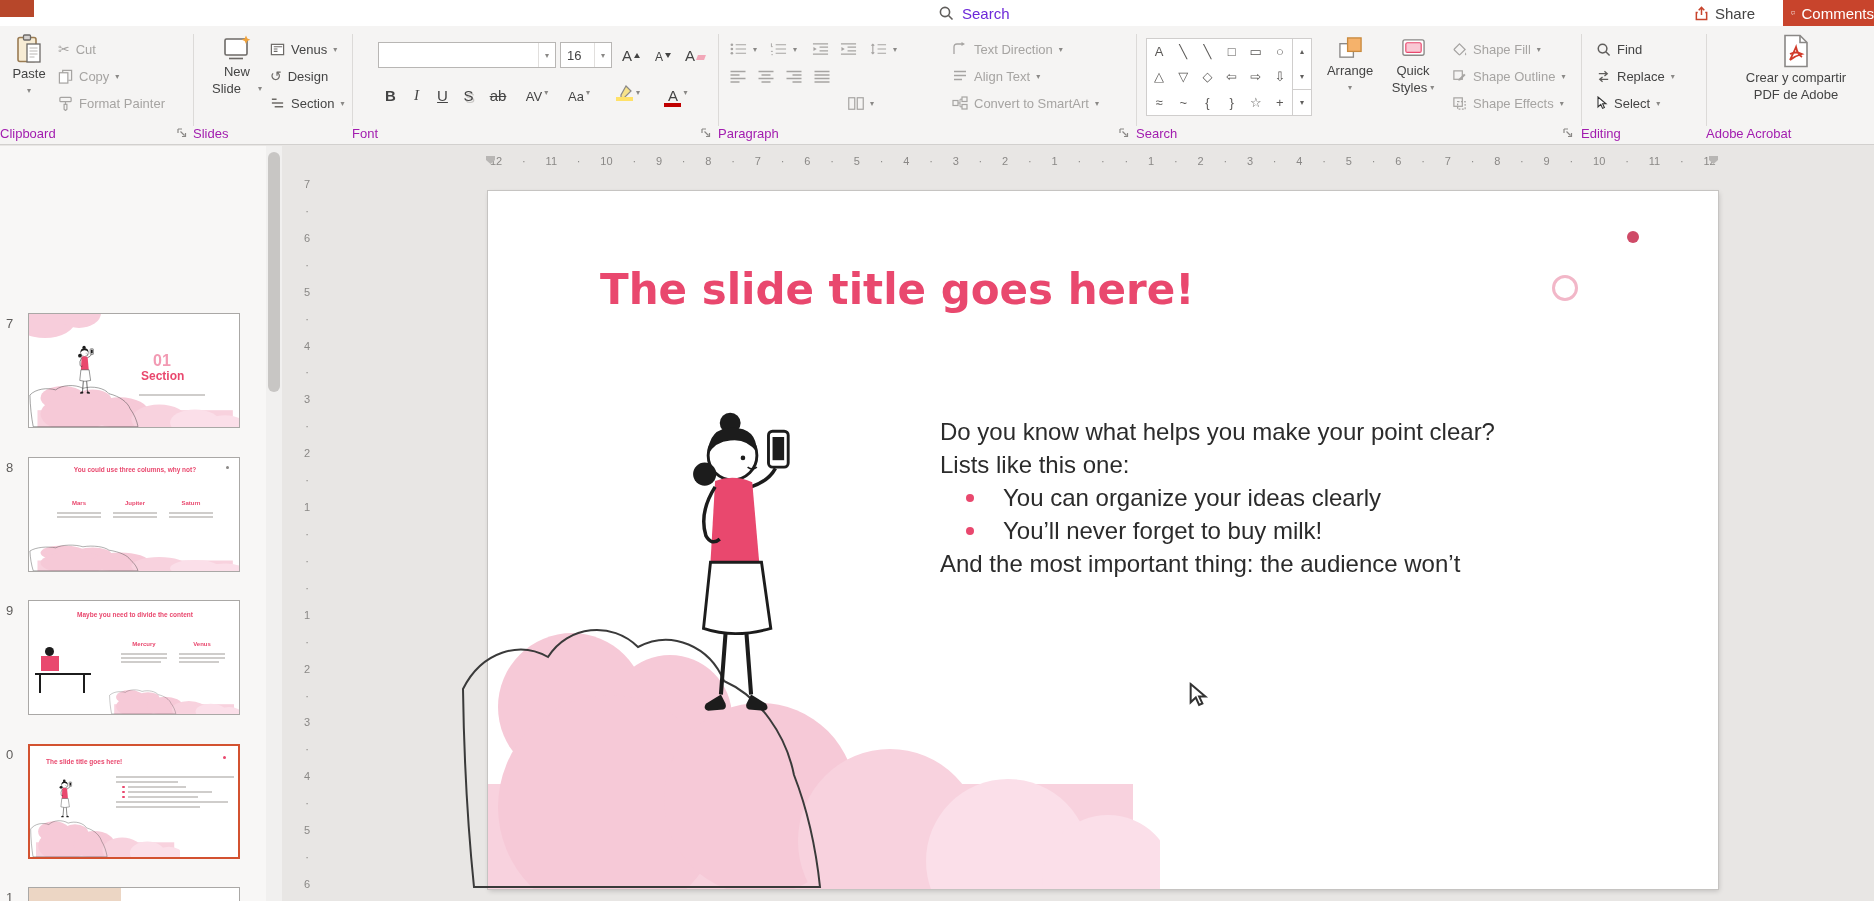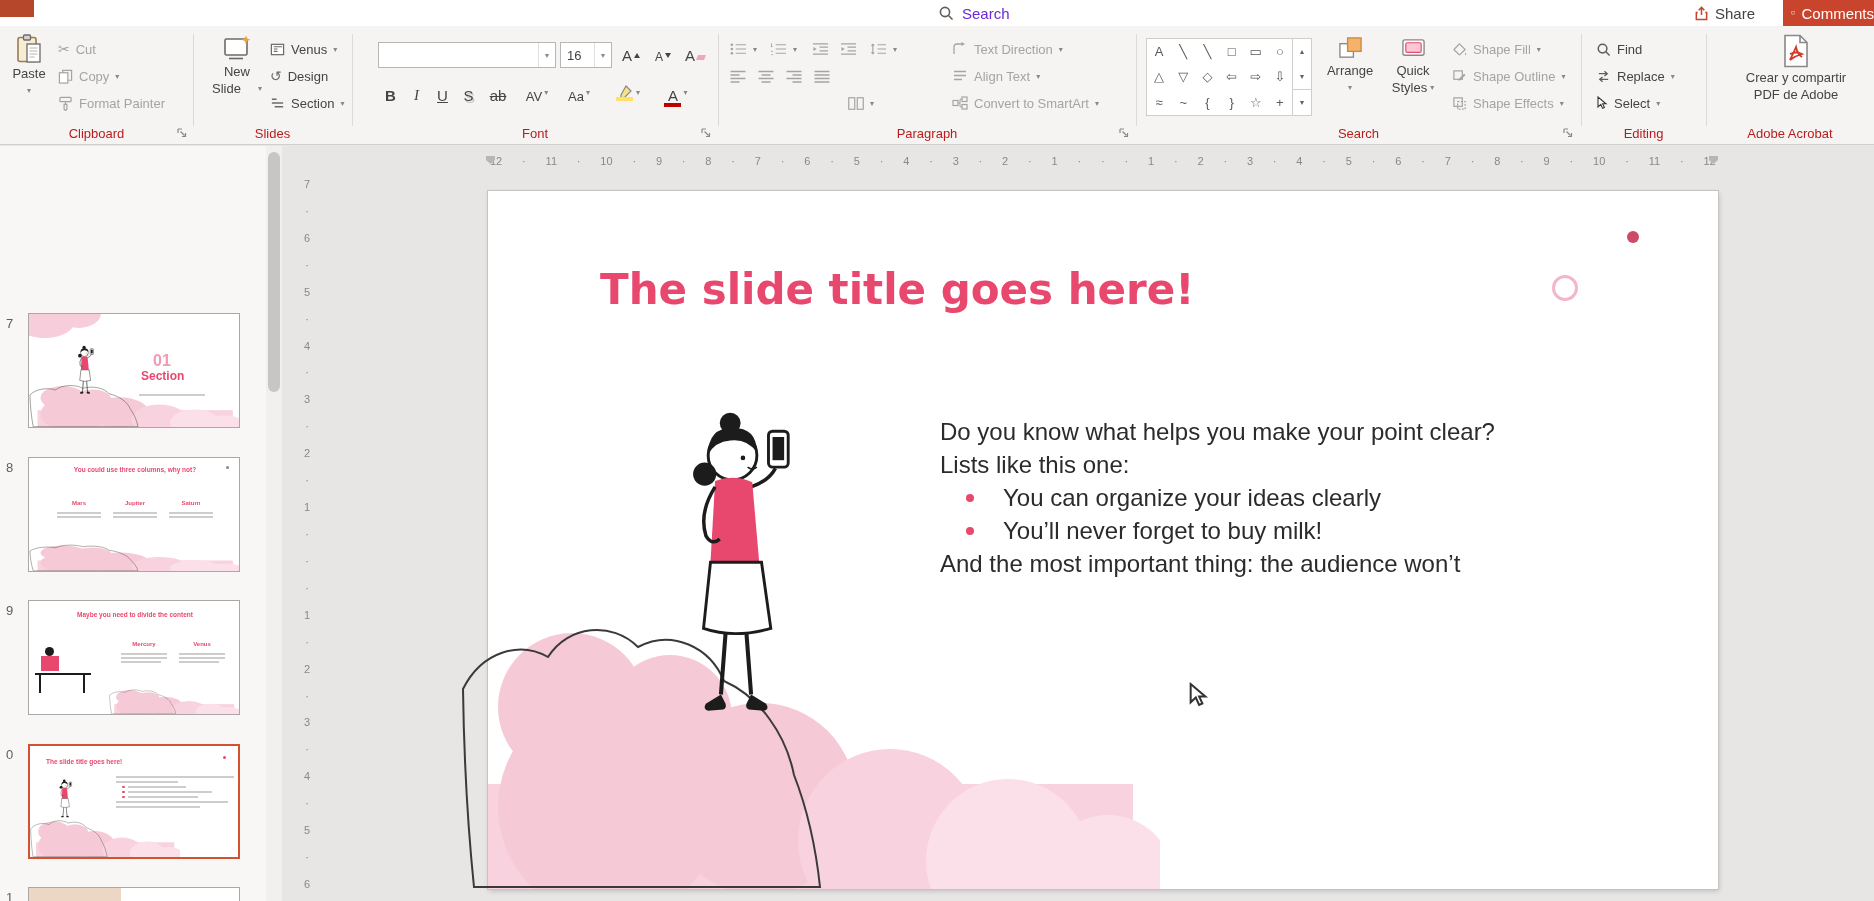--- a/index.html
+++ b/index.html
@@ -15,21 +15,21 @@
 .mtab{padding:0 13px;font-size:15px;color:#4a4a4a;display:flex;align-items:center;height:26px}
 .mtab.active{box-shadow:inset 0 -3px 0 #b7472a}
 #search-area{position:absolute;left:938px;top:0;height:26px;display:flex;align-items:center;gap:8px;color:#6d28d9;font-size:15px}
 #share-btn{position:absolute;left:1694px;top:0;height:26px;display:flex;align-items:center;gap:6px;font-size:15px;color:#444}
 #share-btn svg{color:#c8442c}
 #comments-btn{position:absolute;left:1783px;top:0;width:91px;height:26px;background:#c8442c;color:#fff;display:flex;align-items:center;gap:6px;padding-left:8px;font-size:15px;overflow:hidden;white-space:nowrap}
 
 
 #ribbon{position:absolute;left:0;top:26px;width:1874px;height:119px;background:#f5f4f3;border-bottom:1px solid #d2d0ce;z-index:5}
 .rsep{position:absolute;top:8px;height:92px;width:1px;background:#dcdad8}
-.glabel{position:absolute;bottom:3px;font-size:13px;color:#b91c1c;text-align:center}
+.glabel{position:absolute;bottom:3px;font-size:13px;color:#a21caf;text-align:left}
 .launcher{position:absolute;bottom:5px;width:12px;height:12px}
 .bigbtn{position:absolute;display:flex;flex-direction:column;align-items:center;gap:3px;font-size:13px;color:#444;text-align:center;line-height:14px}
 .sbtn{position:absolute;height:24px;display:flex;align-items:center;gap:6px;font-size:13px;color:#444;white-space:nowrap}
 .dis{color:#a6a4a2}
 .chev{font-size:8px;color:#8a8886}
 .gi{font-size:14px;line-height:14px}
 .combo{position:absolute;height:26px;background:#fff;border:1px solid #b8b6b4;display:flex;align-items:center;color:#444;font-size:13px}
 .combo-val{flex:1;padding-left:6px}
 .combo-chev{width:17px;height:100%;display:flex;align-items:center;justify-content:center;font-size:8px;color:#8a8886;border-left:1px solid #e1dfdd}
 .fbtn{position:absolute;top:55px;height:27px;display:flex;align-items:flex-end;justify-content:center;padding-bottom:4px;font-size:15px;color:#444;gap:2px}

